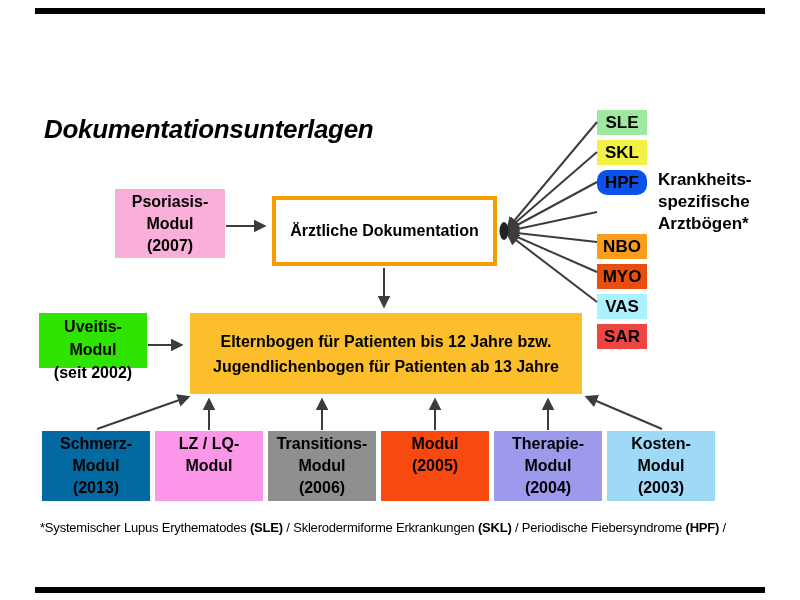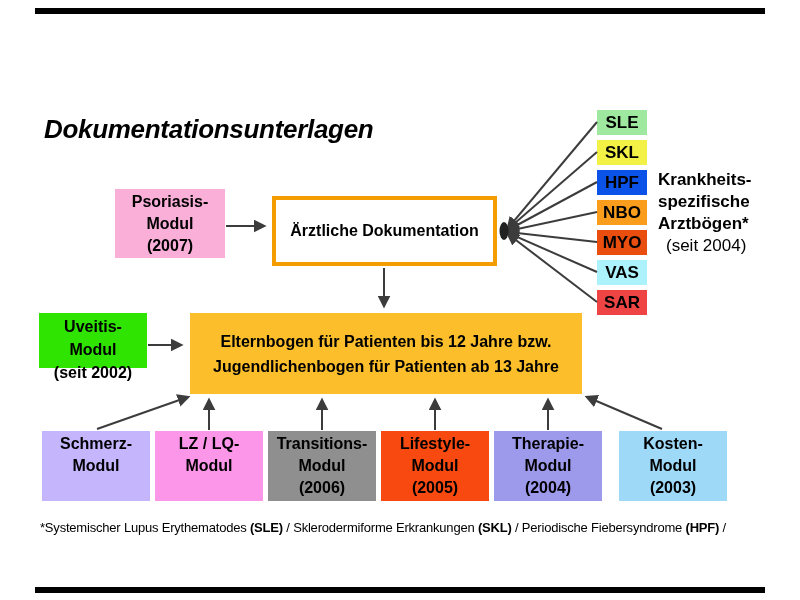--- a/index.html
+++ b/index.html
@@ -40,70 +40,69 @@
   <div>(2007)</div>
 </div>
 
 <div class="box" id="aerztliche" style="border-color: rgb(245, 156, 0);">
   <span>Ärztliche Dokumentation</span>
 </div>
 
 <div id="disease-tags">
     <div class="tag" style="background: rgb(159, 232, 160);">SLE</div>
     <div class="tag" style="background: rgb(243, 240, 70);">SKL</div>
-    <div class="tag" style="background: rgb(11, 82, 232);">HPF</div>
-    <div class="tag" style="background: rgb(251, 157, 28);">NBO</div>
+    <div class="tag" style="background: rgb(11, 82, 232); border-radius: 10px;">HPF</div>
+    <div class="tag" style="background: rgb(251, 157, 28); margin-top: 34px;">NBO</div>
     <div class="tag" style="background: rgb(233, 78, 14);">MYO</div>
     <div class="tag" style="background: rgb(172, 242, 252);">VAS</div>
     <div class="tag" style="background: #ef4444;">SAR</div>
   </div>
 
 <div id="disease-note">
   <div>Krankheits-</div>
   <div>spezifische</div>
   <div>Arztbögen*</div>
-  <div class="nrm">(seit 2004)</div>
 </div>
 
 <div class="box" id="eltern" style="background: rgb(252, 191, 43);">
   <div><span class="seg-b">Elternbogen für Patienten bis 12 Jahre</span><span> bzw.</span></div>
   <div>Jugendlichenbogen für Patienten ab 13 Jahre</div>
 </div>
 
 <div class="box" id="uveitis" style="background: rgb(47, 228, 0);">
   <div>Uveitis-</div>
   <div>Modul</div>
   <div>(seit 2002)</div>
 </div>
 
 <div id="bottom-modules">
-    <div class="module" style="background: #c4b5fd;">
+    <div class="module" style="background: #0369a1;">
       <div>Schmerz-</div>
       <div>Modul</div>
+      <div>(2013)</div>
     </div>
     <div class="module" style="background: rgb(251, 150, 232);">
       <div>LZ / LQ-</div>
       <div>Modul</div>
     </div>
     <div class="module" style="background: rgb(143, 143, 143);">
       <div>Transitions-</div>
       <div>Modul</div>
       <div>(2006)</div>
     </div>
     <div class="module" style="background: rgb(248, 74, 16);">
-      <div>Lifestyle-</div>
       <div>Modul</div>
       <div>(2005)</div>
     </div>
     <div class="module" style="background: rgb(157, 153, 235);">
       <div>Therapie-</div>
       <div>Modul</div>
       <div>(2004)</div>
     </div>
-    <div class="module" style="background: rgb(158, 217, 248); margin-left: 12px;">
+    <div class="module" style="background: rgb(158, 217, 248);">
       <div>Kosten-</div>
       <div>Modul</div>
       <div>(2003)</div>
     </div>
   </div>
 
 <div id="footnote">
   <div><span>*Systemischer Lupus Erythematodes </span><span class="seg-b">(SLE)</span><span> / Sklerodermiforme Erkrankungen </span><span class="seg-b">(SKL)</span><span> / Periodische Fiebersyndrome </span><span class="seg-b">(HPF)</span><span> /</span></div>
 </div>
 

